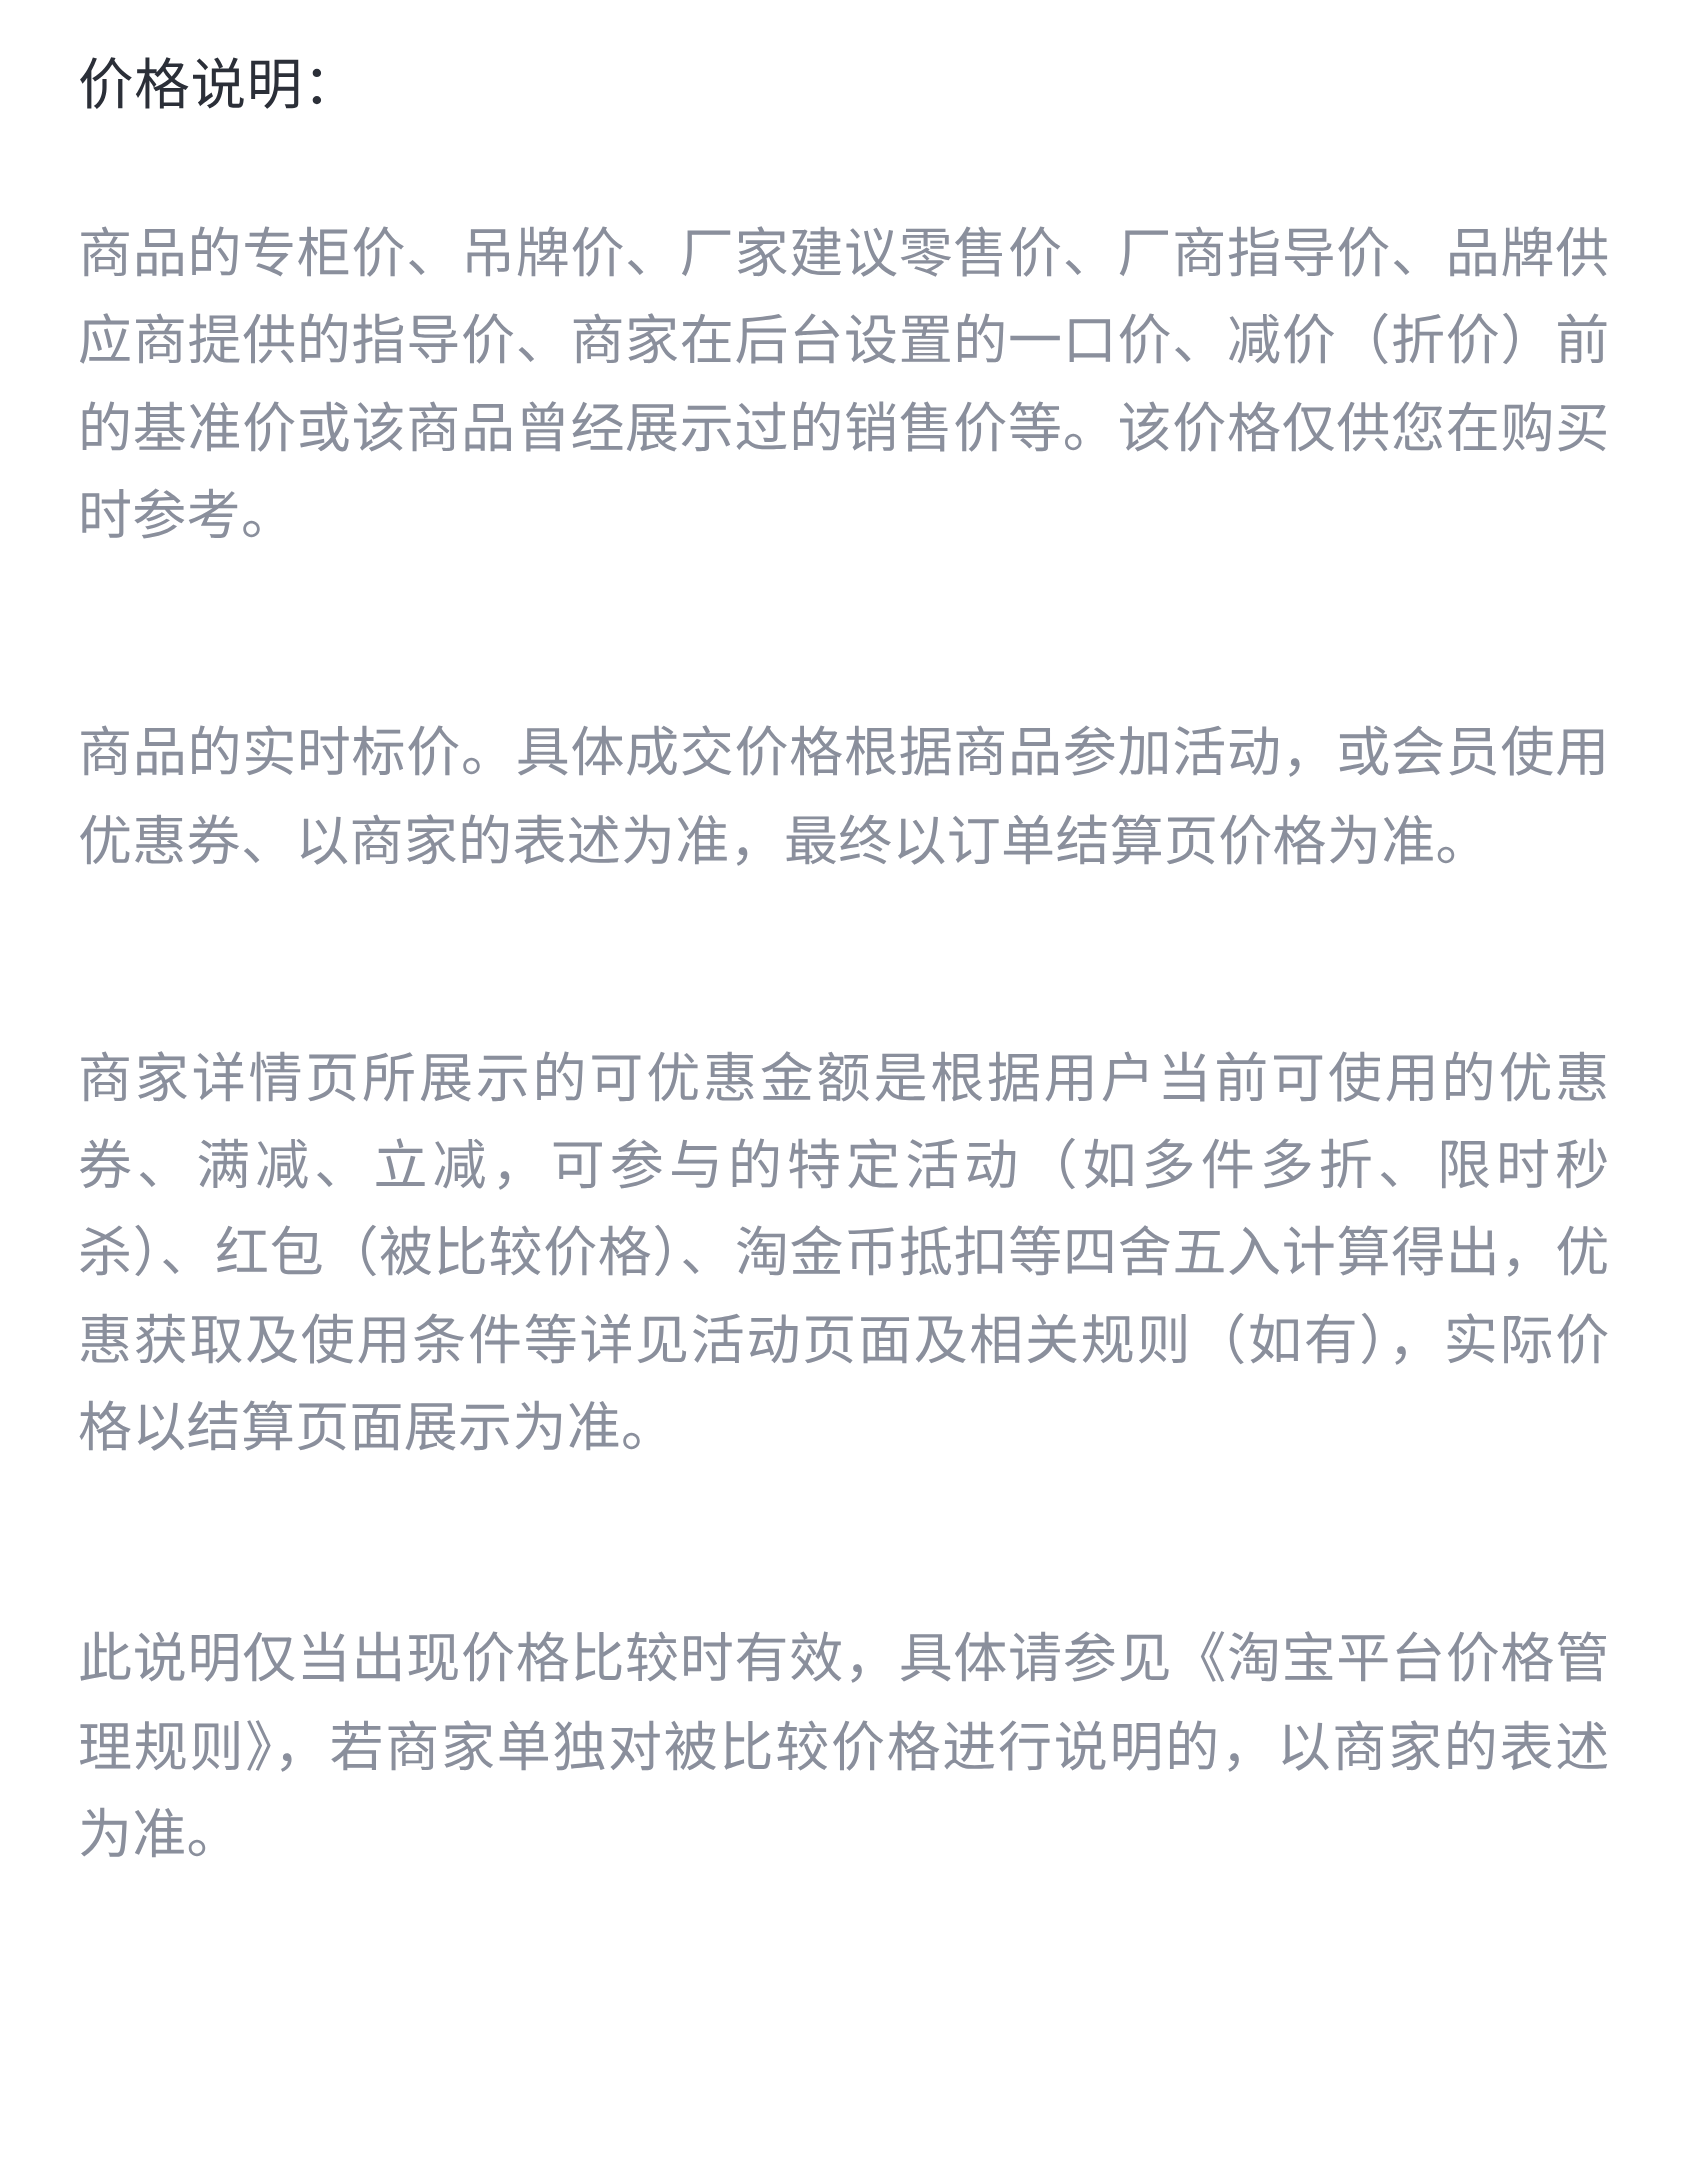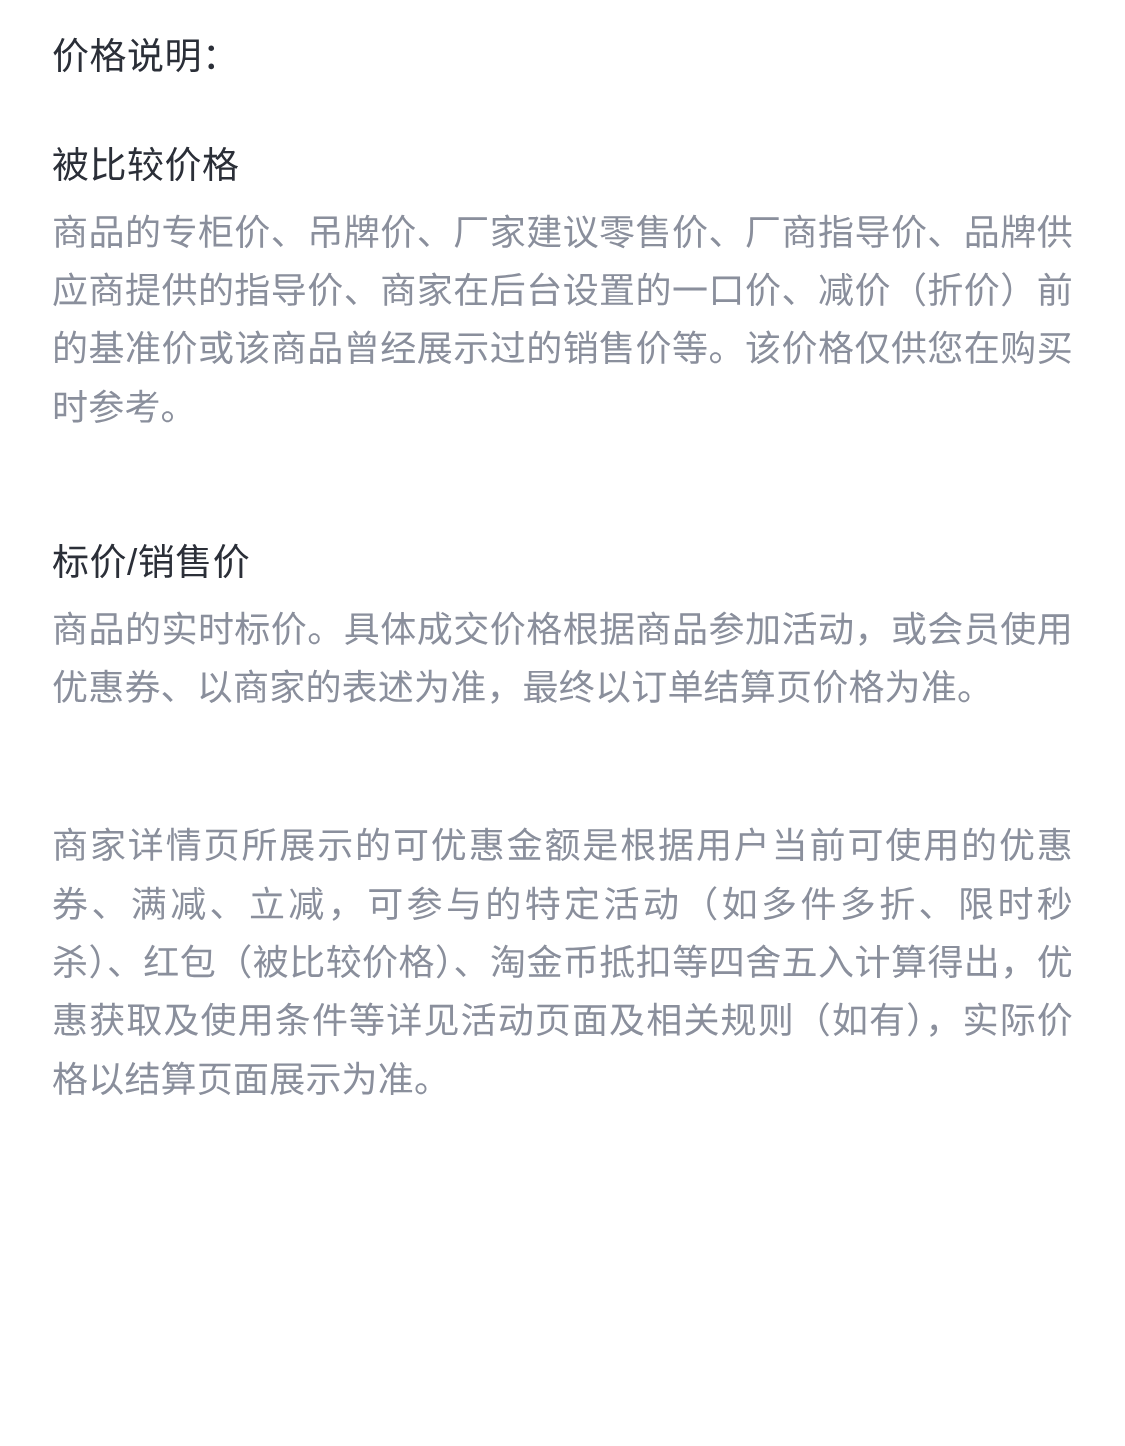--- a/index.html
+++ b/index.html
@@ -62,31 +62,30 @@
   }
 </style>
 </head>
 <body>
 
 <div class="page">
 
   <h1 class="doc-title">价格说明：</h1>
 
   <section class="section">
-    <h2 class="section-heading">被比较价格</h2>
     <p class="para">商品的专柜价、吊牌价、厂家建议零售价、厂商指导价、品牌供应商提供的指导价、商家在后台设置的一口价、减价（折价）前的基准价或该商品曾经展示过的销售价等。该价格仅供您在购买时参考。</p>
   </section>
 
   <div class="block-gap"></div>
 
   <section class="section">
-    <h2 class="section-heading">标价/销售价</h2>
     <p class="para">商品的实时标价。具体成交价格根据商品参加活动，或会员使用优惠券、以商家的表述为准，最终以订单结算页价格为准。</p>
   </section>
 
   <div class="block-gap"></div>
 
   <p class="para">商家详情页所展示的可优惠金额是根据用户当前可使用的优惠券、满减、立减，可参与的特定活动（如多件多折、限时秒杀）、红包（被比较价格）、淘金币抵扣等四舍五入计算得出，优惠获取及使用条件等详见活动页面及相关规则（如有），实际价格以结算页面展示为准。</p>
 
   <div class="block-gap"></div>
 
+  <p class="para">此说明仅当出现价格比较时有效，具体请参见《淘宝平台价格管理规则》，若商家单独对被比较价格进行说明的，以商家的表述为准。</p>
 
 </div>
 
 </body></html>

